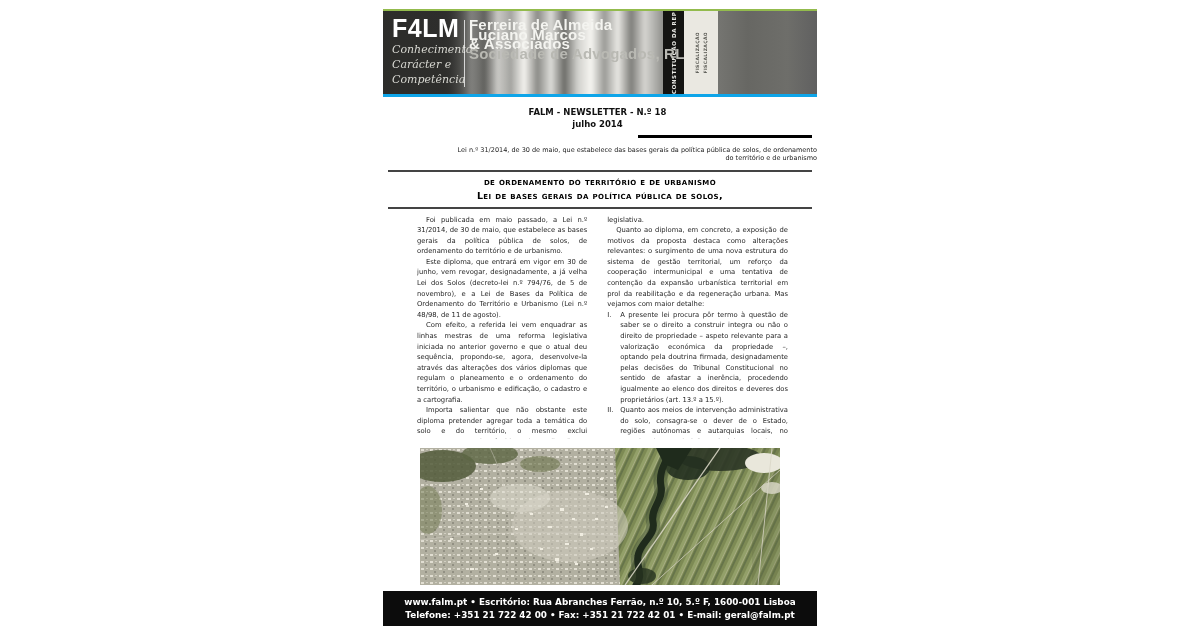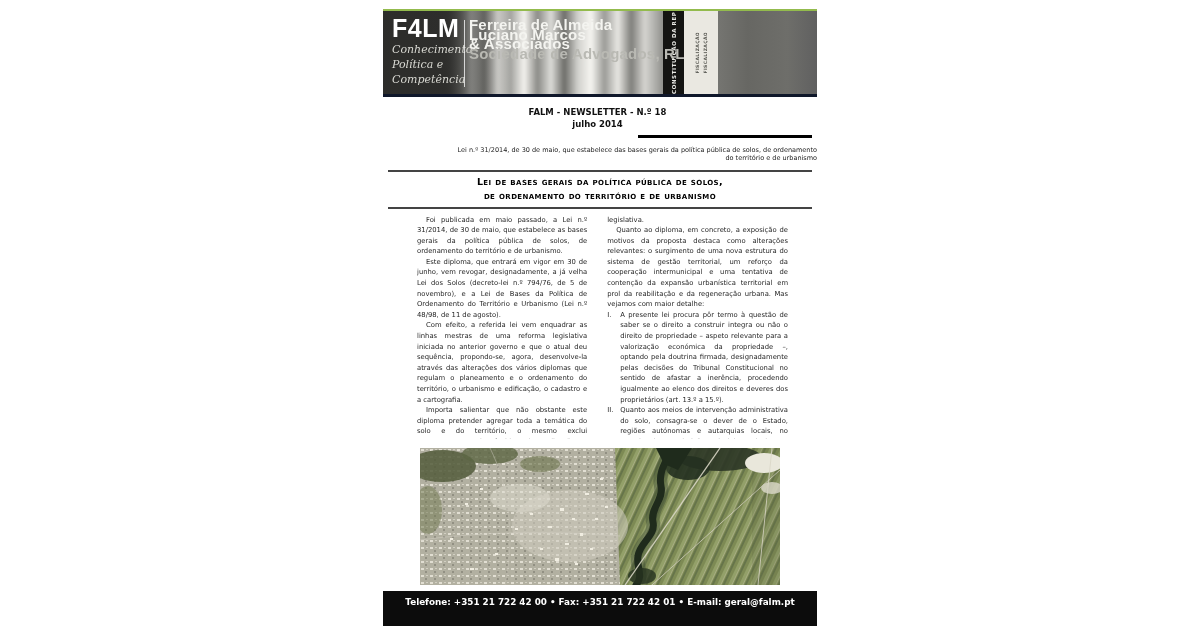--- a/index.html
+++ b/index.html
@@ -3,21 +3,21 @@
 <meta charset="utf-8">
 <style>
   html,body{margin:0;padding:0;}
   body{
     width:1200px;height:630px;background:#ffffff;overflow:hidden;position:relative;
     font-family:"DejaVu Sans", sans-serif;
   }
   .page{position:absolute;left:383px;top:9px;width:434px;}
 
   
-  .banner{position:relative;height:83px;border-top:2px solid #93bb4d;border-bottom:3px solid #0f172a;overflow:hidden;background:#000000;}
+  .banner{position:relative;height:83px;border-top:2px solid #93bb4d;border-bottom:3px solid #0ea5e9;overflow:hidden;background:#000000;}
   .banner-strips{position:absolute;left:-6px;right:-6px;top:-6px;bottom:-6px;filter:blur(1.6px);
     background:linear-gradient(90deg,
       #3b3b39 0%,#3b3b39 16%,#8f8f8b 19%,#d9d9d5 21%,#767672 24%,#edece8 27%,
       #a5a5a1 30%,#f3f2ee 33%,#8b8b87 36%,#dcdcd8 39%,#6d6d69 42%,#d0d0cc 45%,
       #f6f5f1 48%,#9b9b97 51%,#e8e7e3 54%,#7f7f7b 57%,#d5d4d0 60%,#b5b5b1 62%,
       #8a8a86 64.5%,#8a8a86 100%);}
   .spine{position:absolute;top:0;height:100%;display:flex;align-items:center;justify-content:center;}
   .spine-dark{left:280px;width:21px;background:#141412;}
   .spine-light{left:301px;width:34px;background:#eae8e1;gap:3px;}
   .banner-darkright{position:absolute;left:335px;right:0;top:0;height:100%;
@@ -76,21 +76,21 @@
     </div>
     <div class="spine spine-light">
       <span class="vtext vtext-light">FISCALIZAÇÃO</span>
       <span class="vtext vtext-light">FISCALIZAÇÃO</span>
     </div>
     <div class="banner-darkright"></div>
     <div class="logo-overlay"></div>
     <div class="logo-block">
       <div class="logo-text">F4LM</div>
       <div class="tagline">Conhecimento</div>
-      <div class="tagline">Política e</div>
+      <div class="tagline">Carácter e</div>
       <div class="tagline">Competência</div>
     </div>
     <div class="separator"></div>
     <div class="firm-block">
       <div>Ferreira de Almeida</div>
       <div>Luciano Marcos</div>
       <div>&amp; Associados</div>
       <div class="firm-sub">Sociedade de Advogados, RL</div>
     </div>
   </div>
@@ -100,22 +100,22 @@
     <div>julho 2014</div>
   </div>
   <div class="meta-rule"></div>
 
   <div class="subject">
     <div>Lei n.º 31/2014, de 30 de maio, que estabelece das bases gerais da política pública de solos, de ordenamento</div>
     <div>do território e de urbanismo</div>
   </div>
 
   <div class="title-block">
+    <div class="title-line">de ordenamento do território e de urbanismo</div>
     <div class="title-line">Lei de bases gerais da política pública de solos,</div>
-    <div class="title-line">de ordenamento do território e de urbanismo</div>
   </div>
 
   <div class="columns">
     <div class="col-left">
       <p class="indent">Foi publicada em maio passado, a Lei n.º 31/2014, de 30 de maio, que estabelece as bases gerais da política pública de solos, de ordenamento do território e de urbanismo.</p>
       <p class="indent">Este diploma, que entrará em vigor em 30 de junho, vem revogar, designadamente, a já velha Lei dos Solos (decreto-lei n.º 794/76, de 5 de novembro), e a Lei de Bases da Política de Ordenamento do Território e Urbanismo (Lei n.º 48/98, de 11 de agosto).</p>
       <p class="indent">Com efeito, a referida lei vem enquadrar as linhas mestras de uma reforma legislativa iniciada no anterior governo e que o atual deu sequência, propondo-se, agora, desenvolve-la através das alterações dos vários diplomas que regulam o planeamento e o ordenamento do território, o urbanismo e edificação, o cadastro e a cartografia.</p>
       <p class="indent">Importa salientar que não obstante este diploma pretender agregar toda a temática do solo e do território, o mesmo exclui expressamente do âmbito de aplicação o ordenamento e gestão do espaço marítimo, sem que dele resulte claro as razões desta opção</p>
     </div>
     <div class="col-right">
@@ -190,16 +190,17 @@
           <rect x="60" y="40" width="3" height="2"></rect>
         <rect x="45" y="55" width="3" height="2"></rect>
           <rect x="30" y="90" width="3" height="2"></rect>
         <rect x="75" y="105" width="3" height="2"></rect>
           <rect x="50" y="120" width="4" height="2"></rect>
       </g>
     </svg>
   </div>
 
   <div class="footer">
+    <div>www.falm.pt • Escritório: Rua Abranches Ferrão, n.º 10, 5.º F, 1600-001 Lisboa</div>
     <div>Telefone: +351 21 722 42 00 • Fax: +351 21 722 42 01 • E-mail: geral@falm.pt</div>
   </div>
 
 </div>
 
 </body></html>

